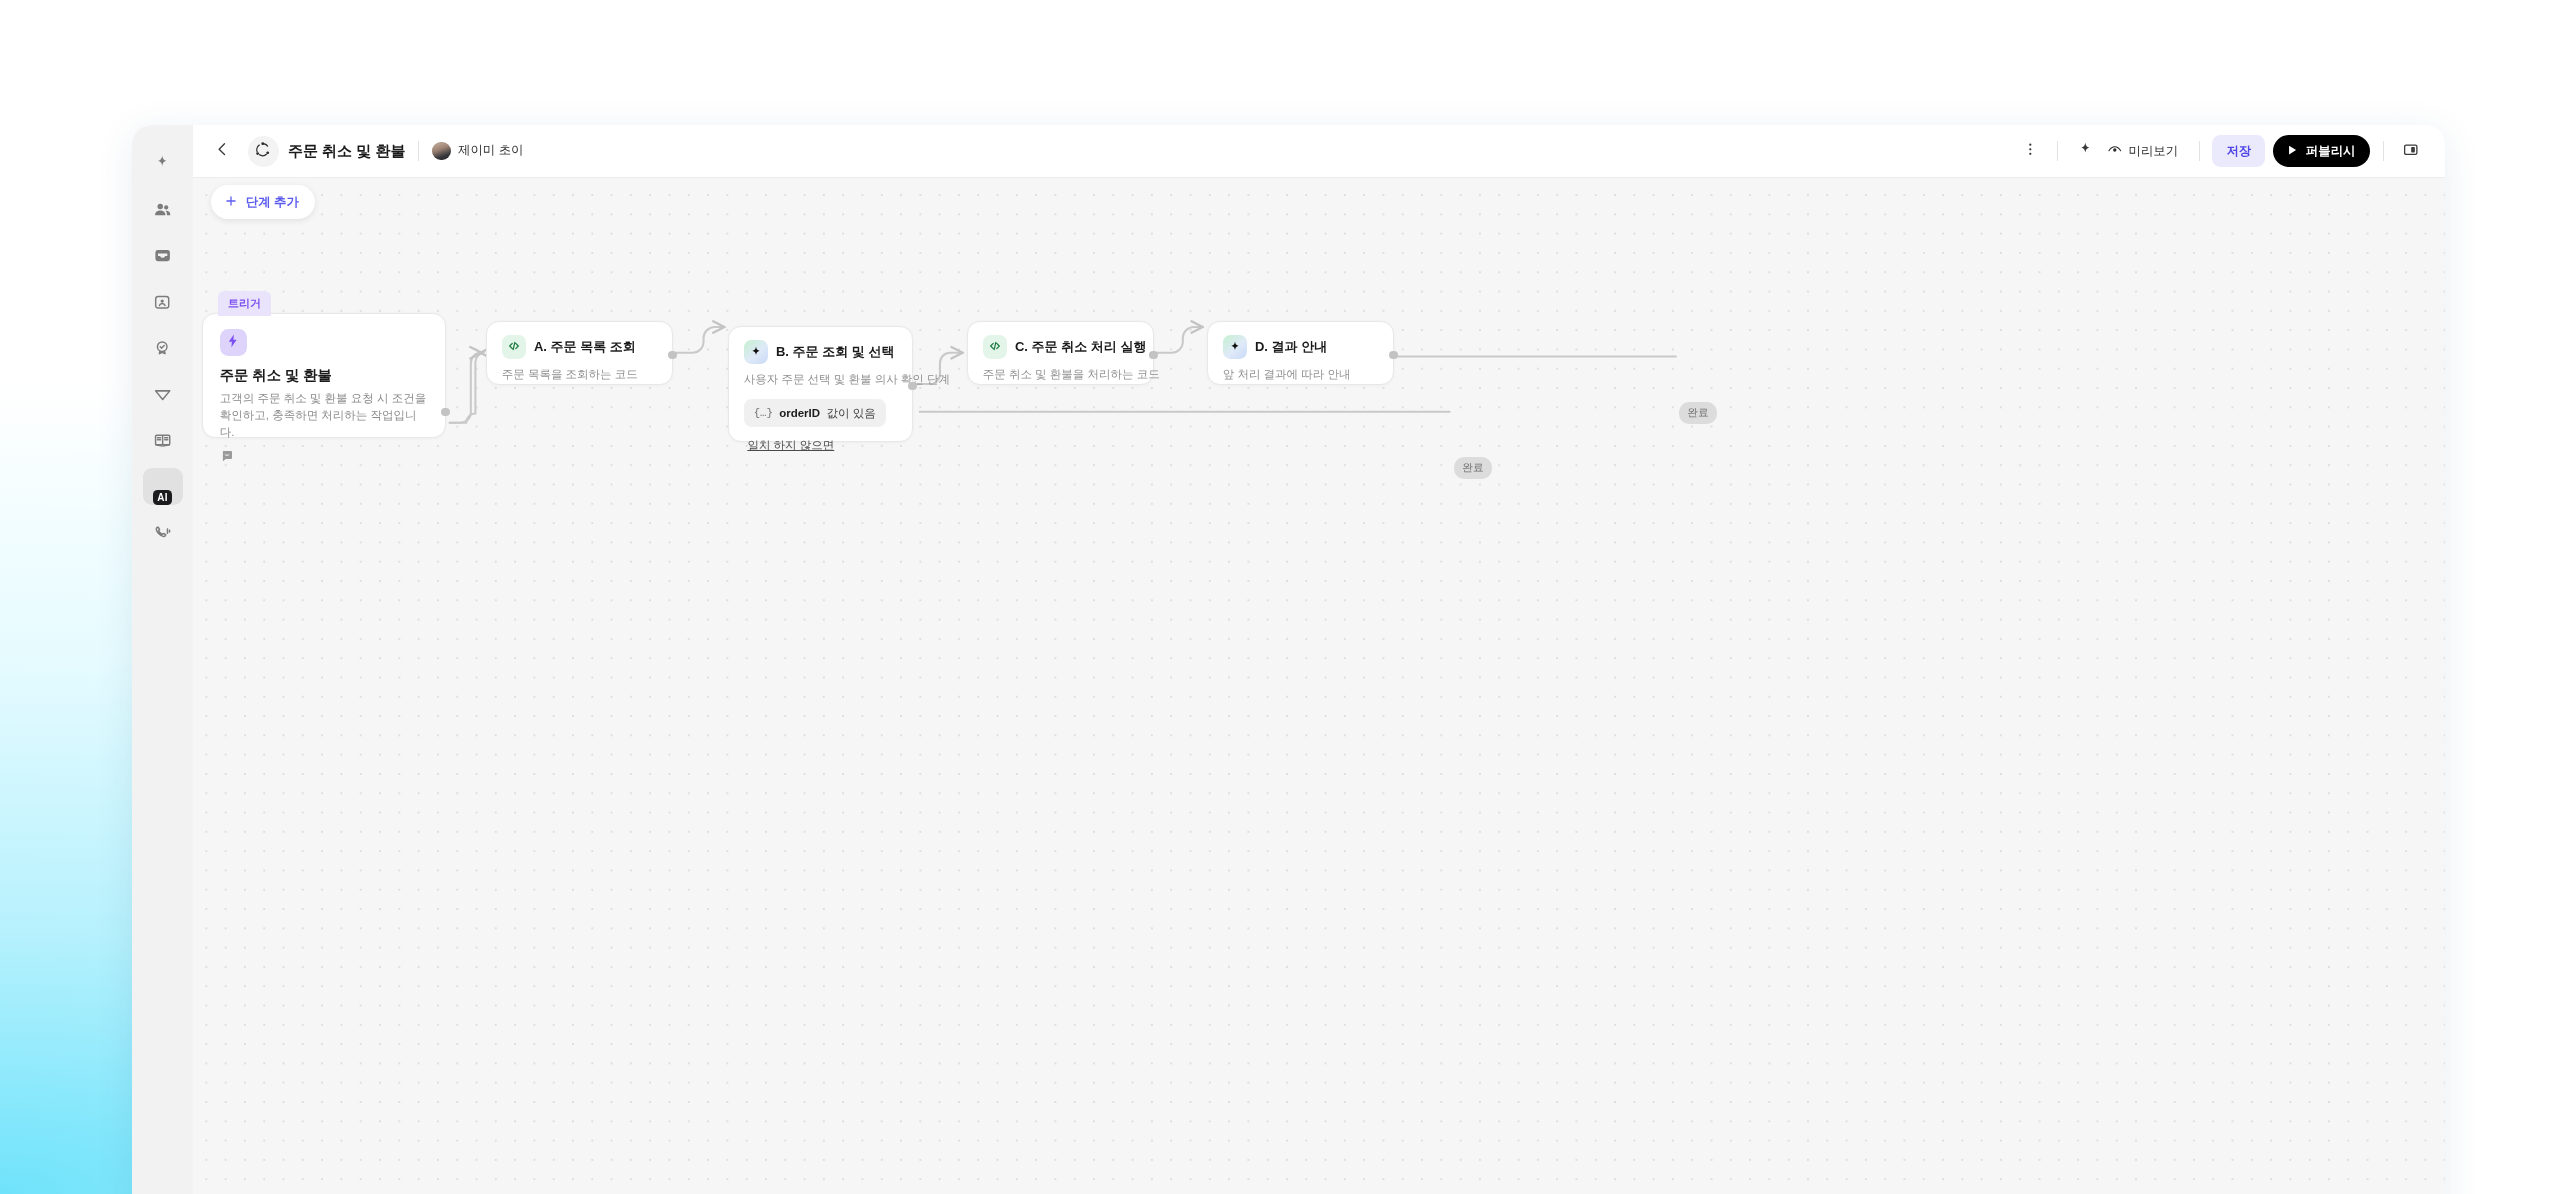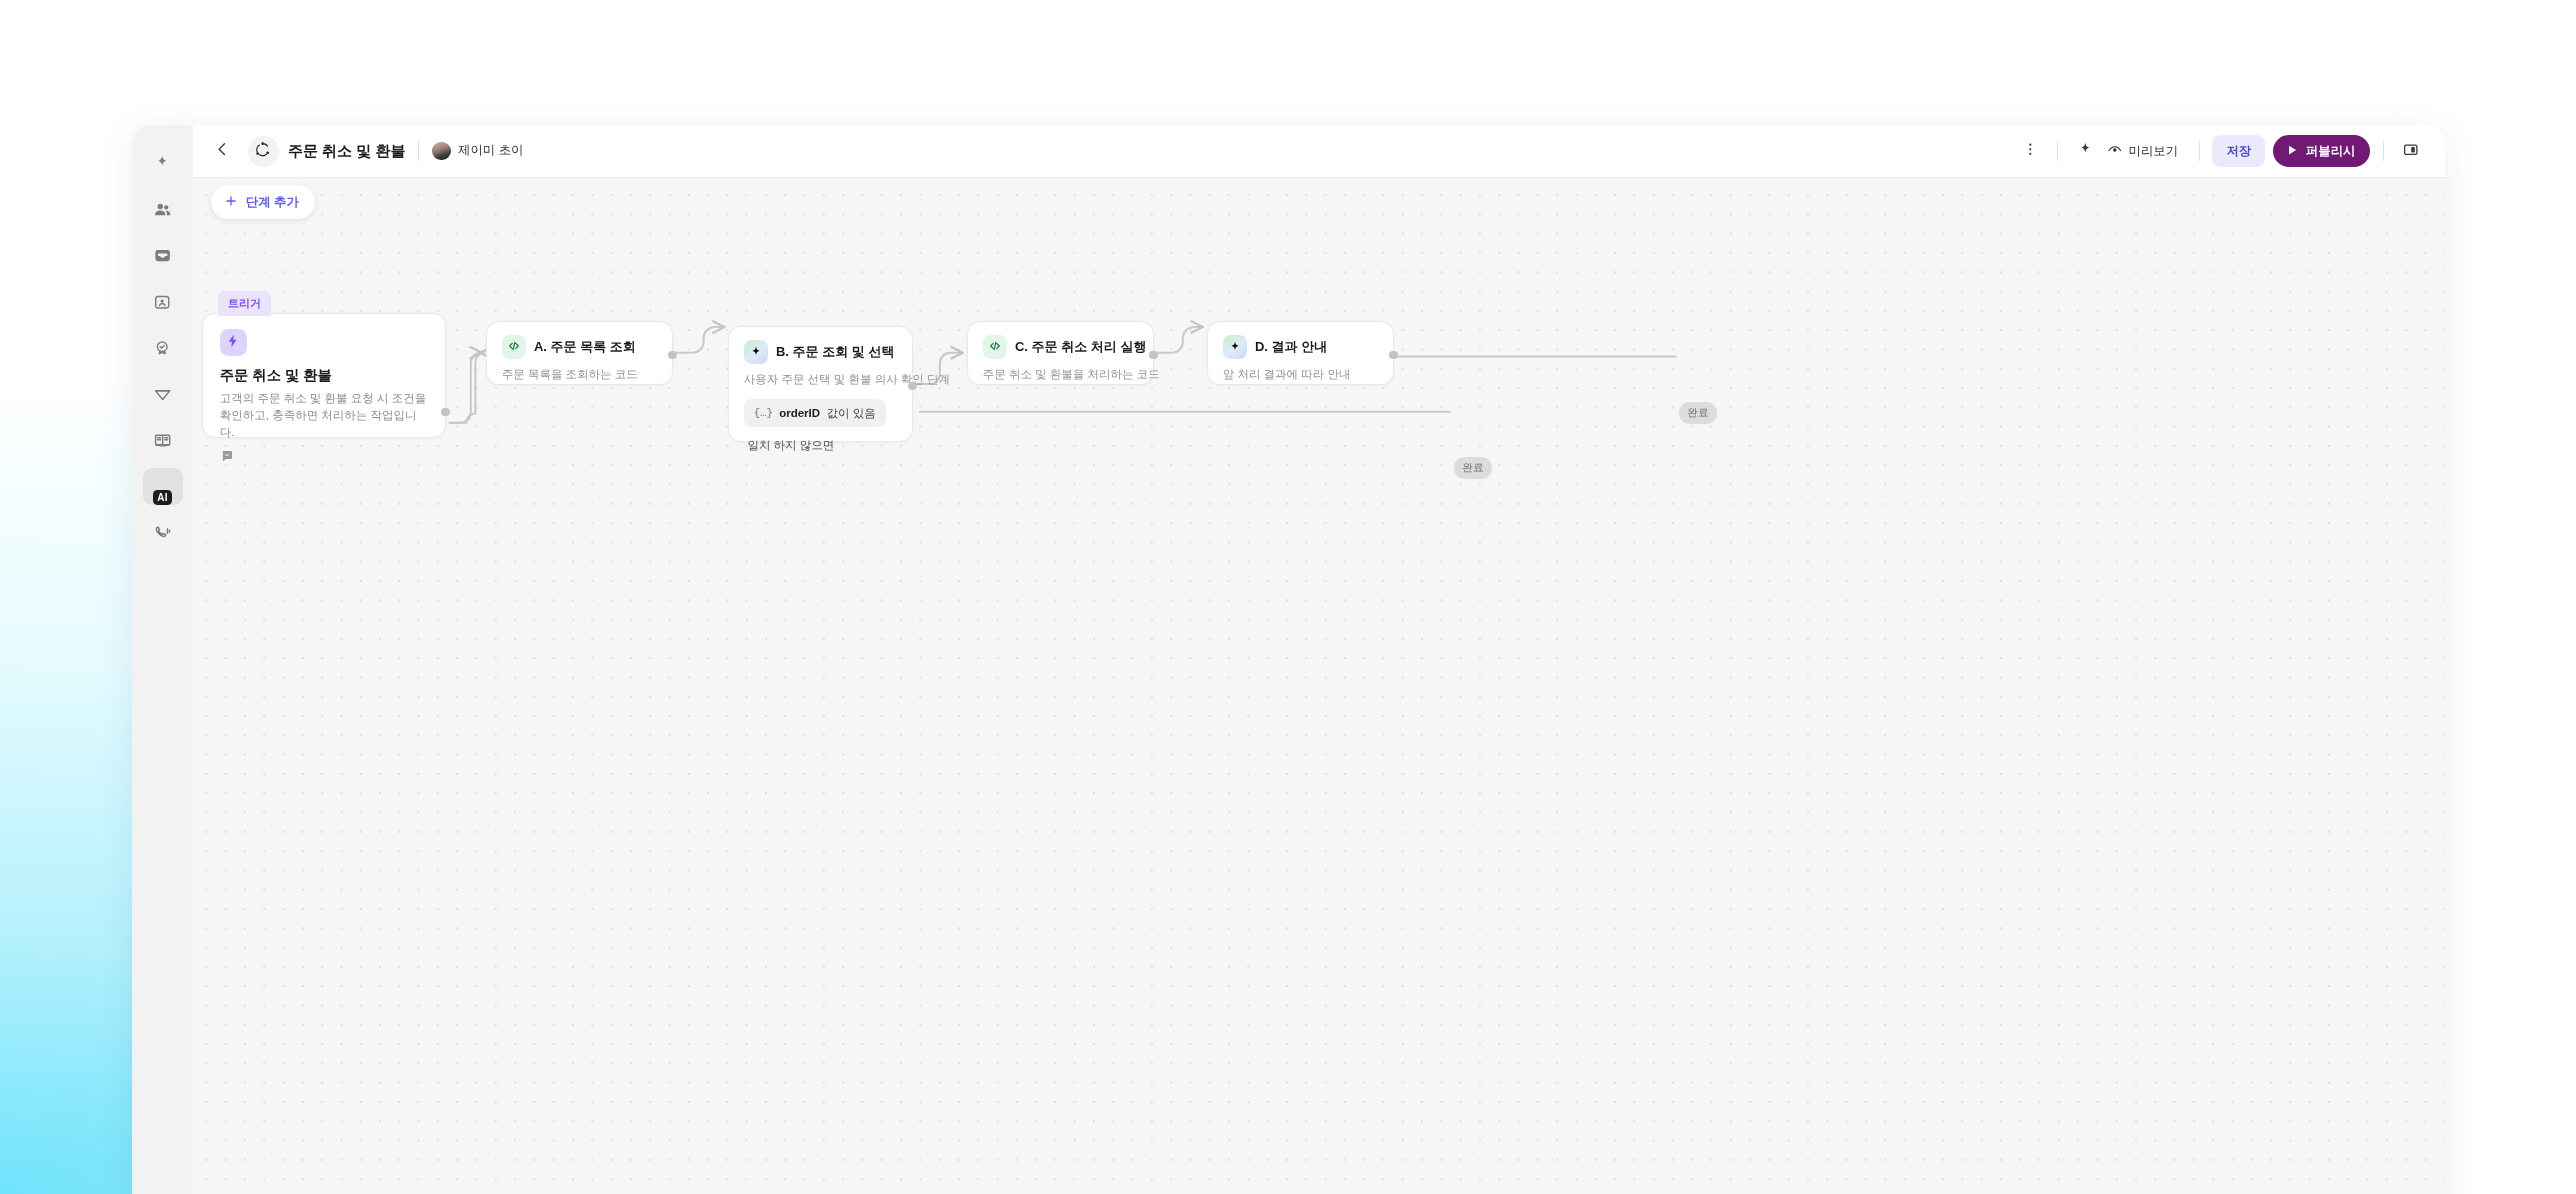--- a/index.html
+++ b/index.html
@@ -105,21 +105,21 @@
     font-size: 12.4px; color: #2b2b2b; cursor: pointer;
     padding: 4.6px 7.4px; border-radius: 7.4px; white-space: nowrap;
   }
   #save-button {
     background: #ebeafd; color: #4f46e5;
     font-size: 12.4px; font-weight: 700;
     padding: 7.4px 14px; border-radius: 8.3px;
     cursor: pointer; white-space: nowrap;
   }
   #publish-button {
-    background: #701a75; color: #fff;
+    background: #000000; color: #fff;
     font-size: 12.4px; font-weight: 700;
     padding: 7.4px 14.7px 7.4px 12px; border-radius: 18.4px;
     display: flex; align-items: center; gap: 6.4px;
     cursor: pointer; margin-left: 8.3px; white-space: nowrap;
   }
 
   
   #canvas {
     flex: 1; position: relative;
     background-color: #f6f6f6;
@@ -193,21 +193,21 @@
     padding: 6.4px 10px;
     display: inline-flex; align-items: center; gap: 6.4px;
     font-size: 11.5px; color: #2c2c2c;
     white-space: nowrap;
   }
   .cond-brace { color: #6d6d6d; font-family: "Liberation Mono", "DejaVu Sans Mono", monospace; font-size: 10.6px; }
   .cond-key { font-weight: 700; color: #1c1c1c; }
   .cond-op { color: #3d3d3d; }
   .cond-row-plain {
     margin-top: 11px; padding-left: 3.7px;
-    font-size: 11.5px; color: #4a4a4a; white-space: nowrap;
+    font-size: 11.5px; color: #4a4a4a; white-space: nowrap; text-decoration: underline;
   }
 
   .done-badge {
     position: absolute;
     background: #dcdcdc; color: #6f6f6f;
     font-size: 10.6px;
     padding: 3.7px 8.3px 4.6px;
     border-radius: 10px;
     white-space: nowrap;
   }

